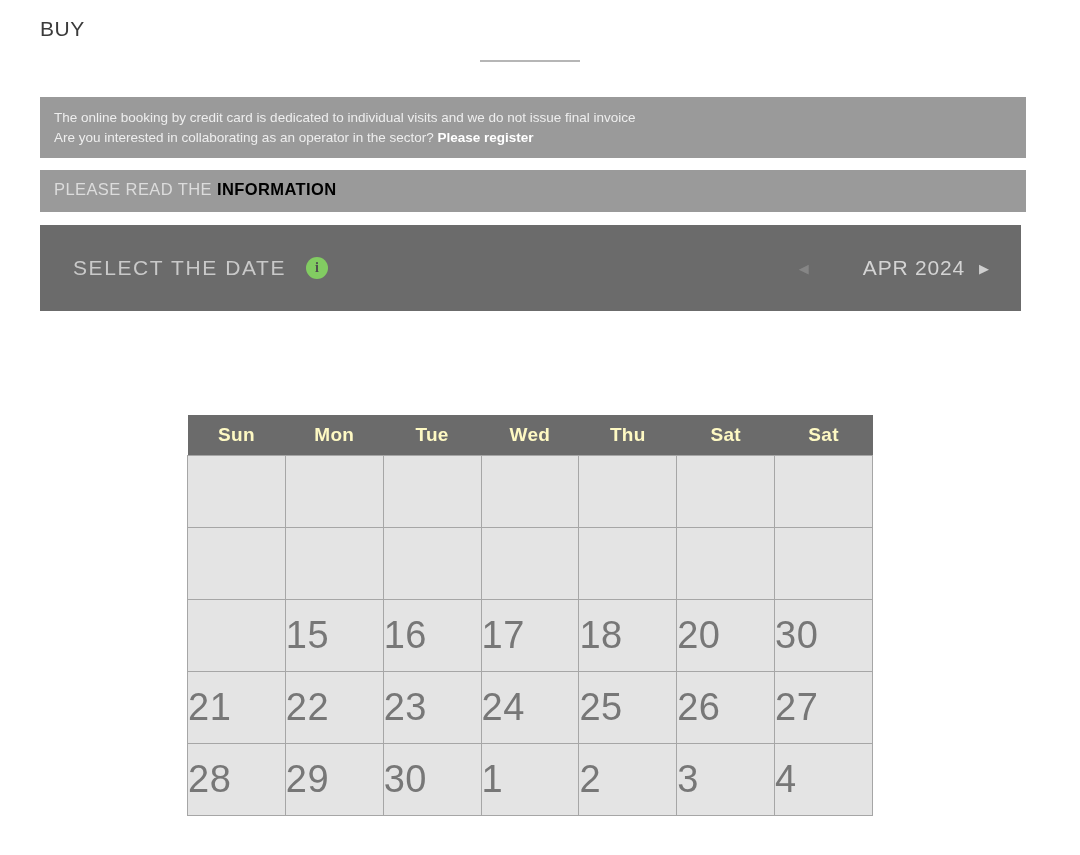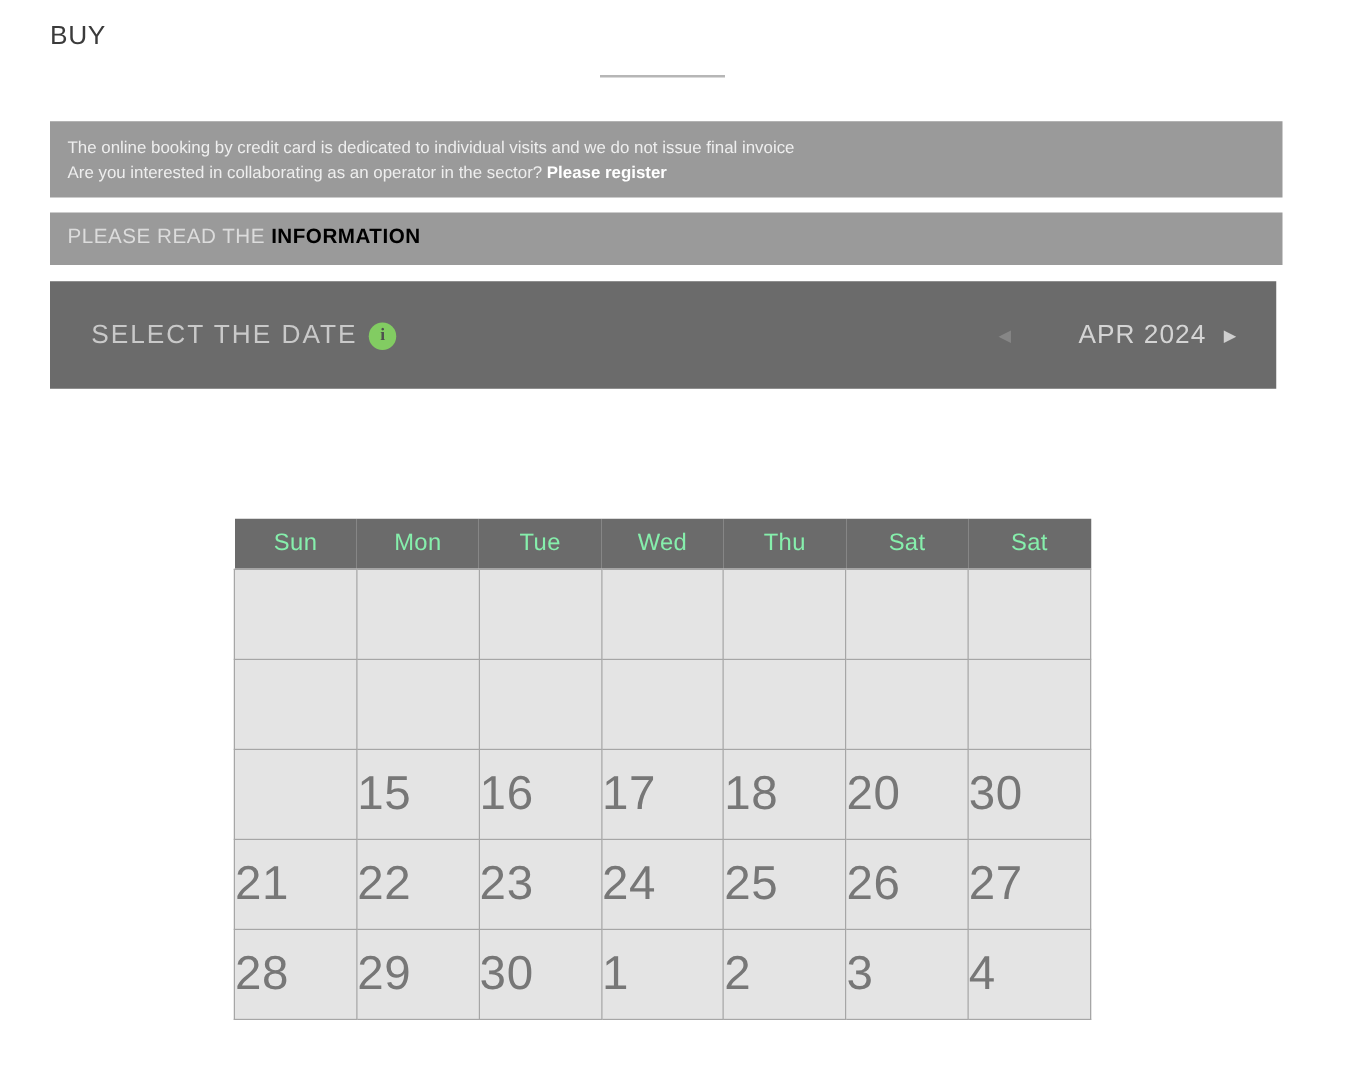--- a/index.html
+++ b/index.html
@@ -71,21 +71,21 @@
   .select-bar {
     position: absolute;
     left: 40px; top: 225px;
     width: 981px; height: 86px;
     background: #6b6b6b;
     display: flex;
     align-items: center;
     justify-content: space-between;
     padding: 0 32px 0 33px;
   }
-  .select-left { display: flex; align-items: flex-end; gap: 9px; }
+  .select-left { display: flex; align-items: center; gap: 20px; }
   .select-label {
     font-size: 21px;
     letter-spacing: 1.6px;
     color: #c9c9c9;
     font-weight: 400;
   }
   .info-icon {
     width: 22px; height: 22px;
     border-radius: 50%;
     background: #82cc62;
@@ -120,23 +120,23 @@
   .calendar {
     position: absolute;
     left: 187px; top: 415px;
     width: 686px;
     border-collapse: collapse;
     table-layout: fixed;
   }
   .calendar th {
     height: 40px;
     background: #6b6b6b;
-    color: #86efac;
+    color: #fef9c3;
     font-size: 19px;
-    font-weight: 400;
+    font-weight: 700;
     letter-spacing: 0.3px;
     text-align: center;
     vertical-align: middle;
     border: none;
   }
   .calendar td {
     width: 98px;
     height: 72px;
     background: #e4e4e4;
     border: 1px solid #a6a6a6;

